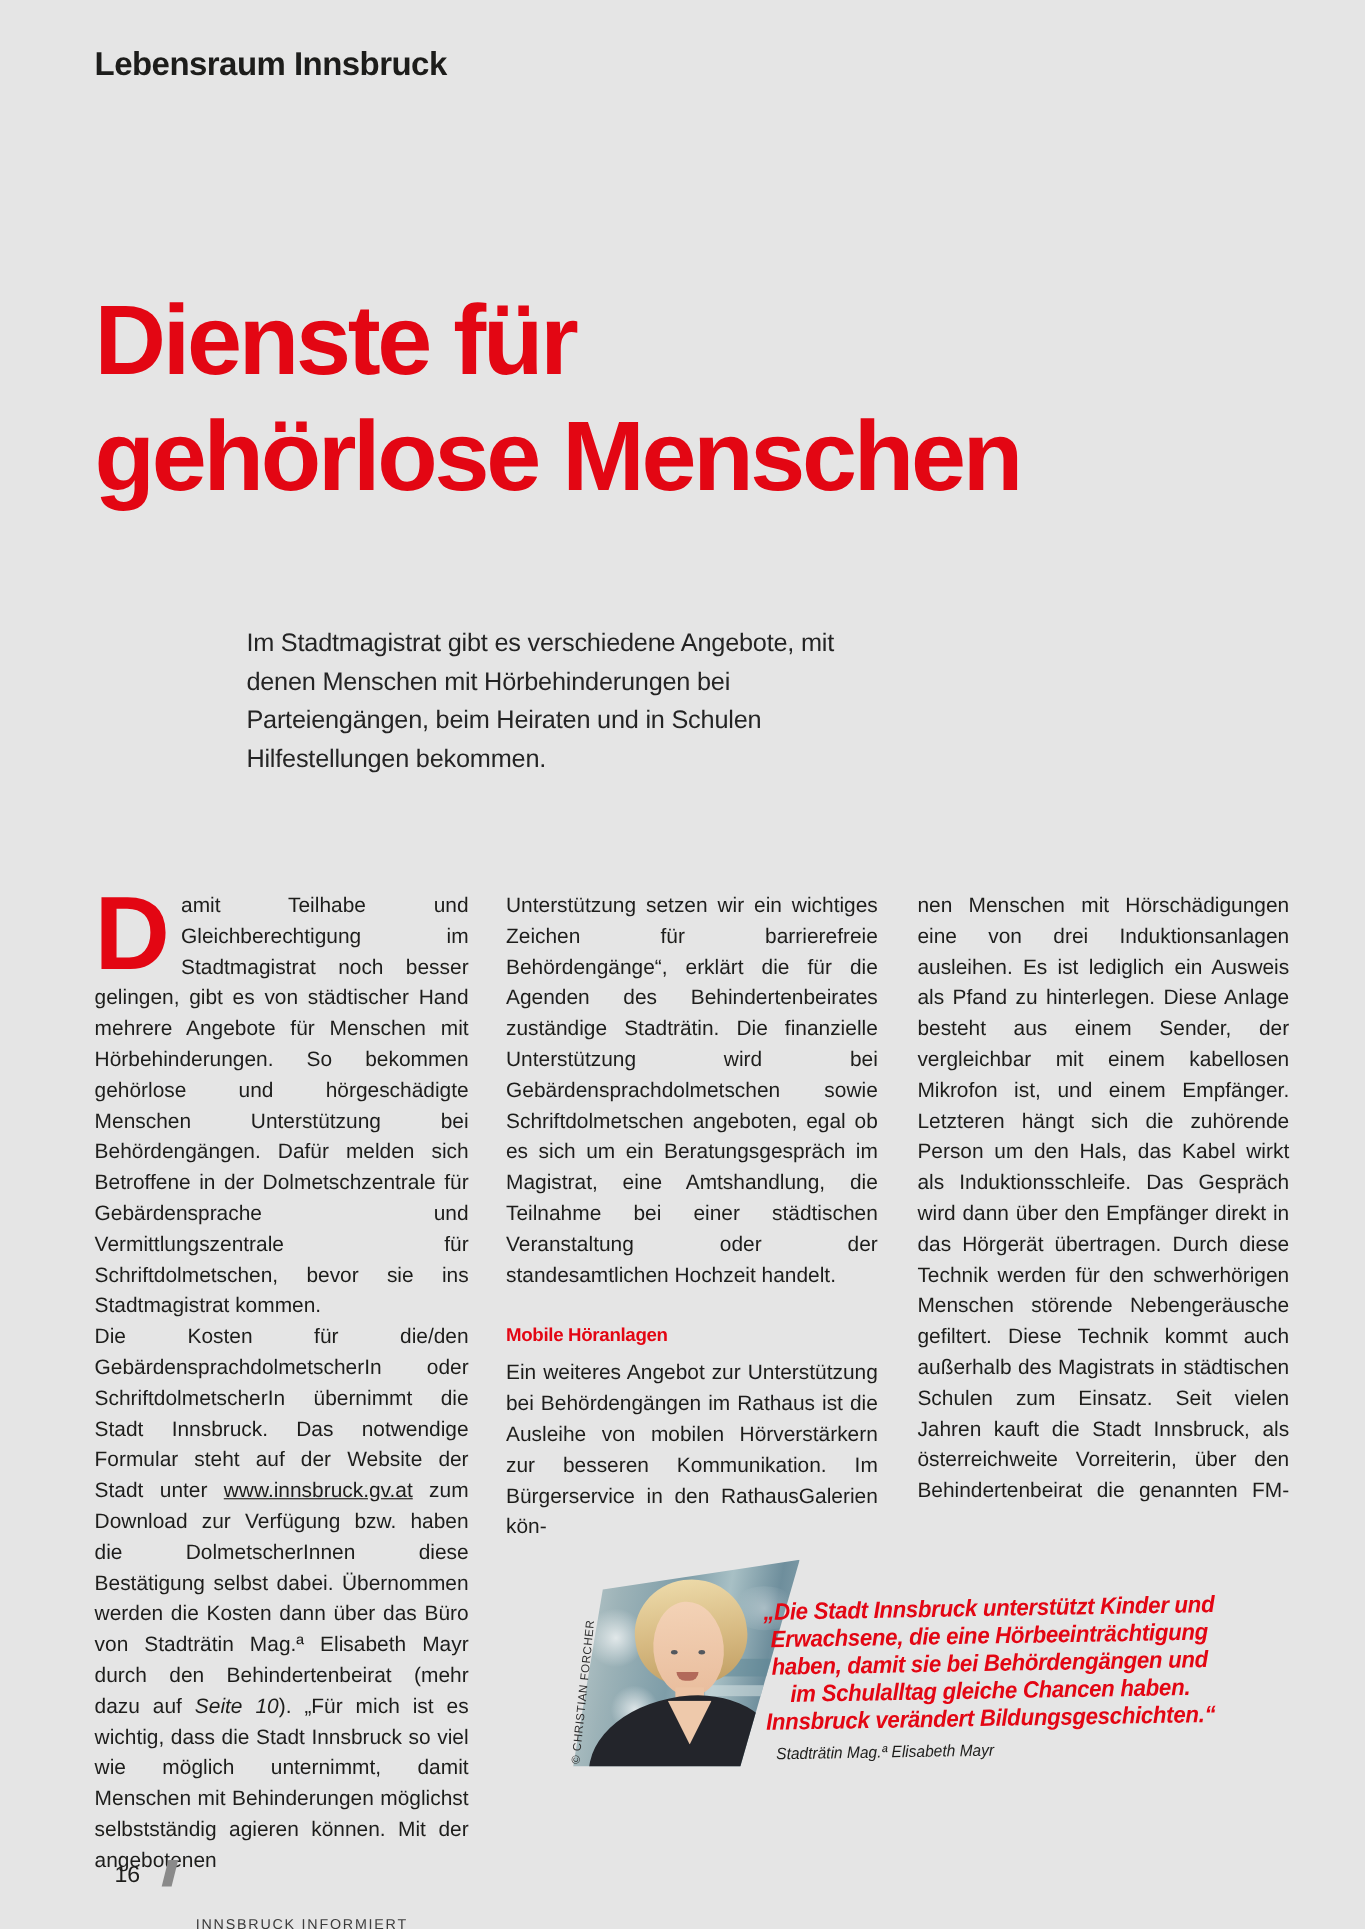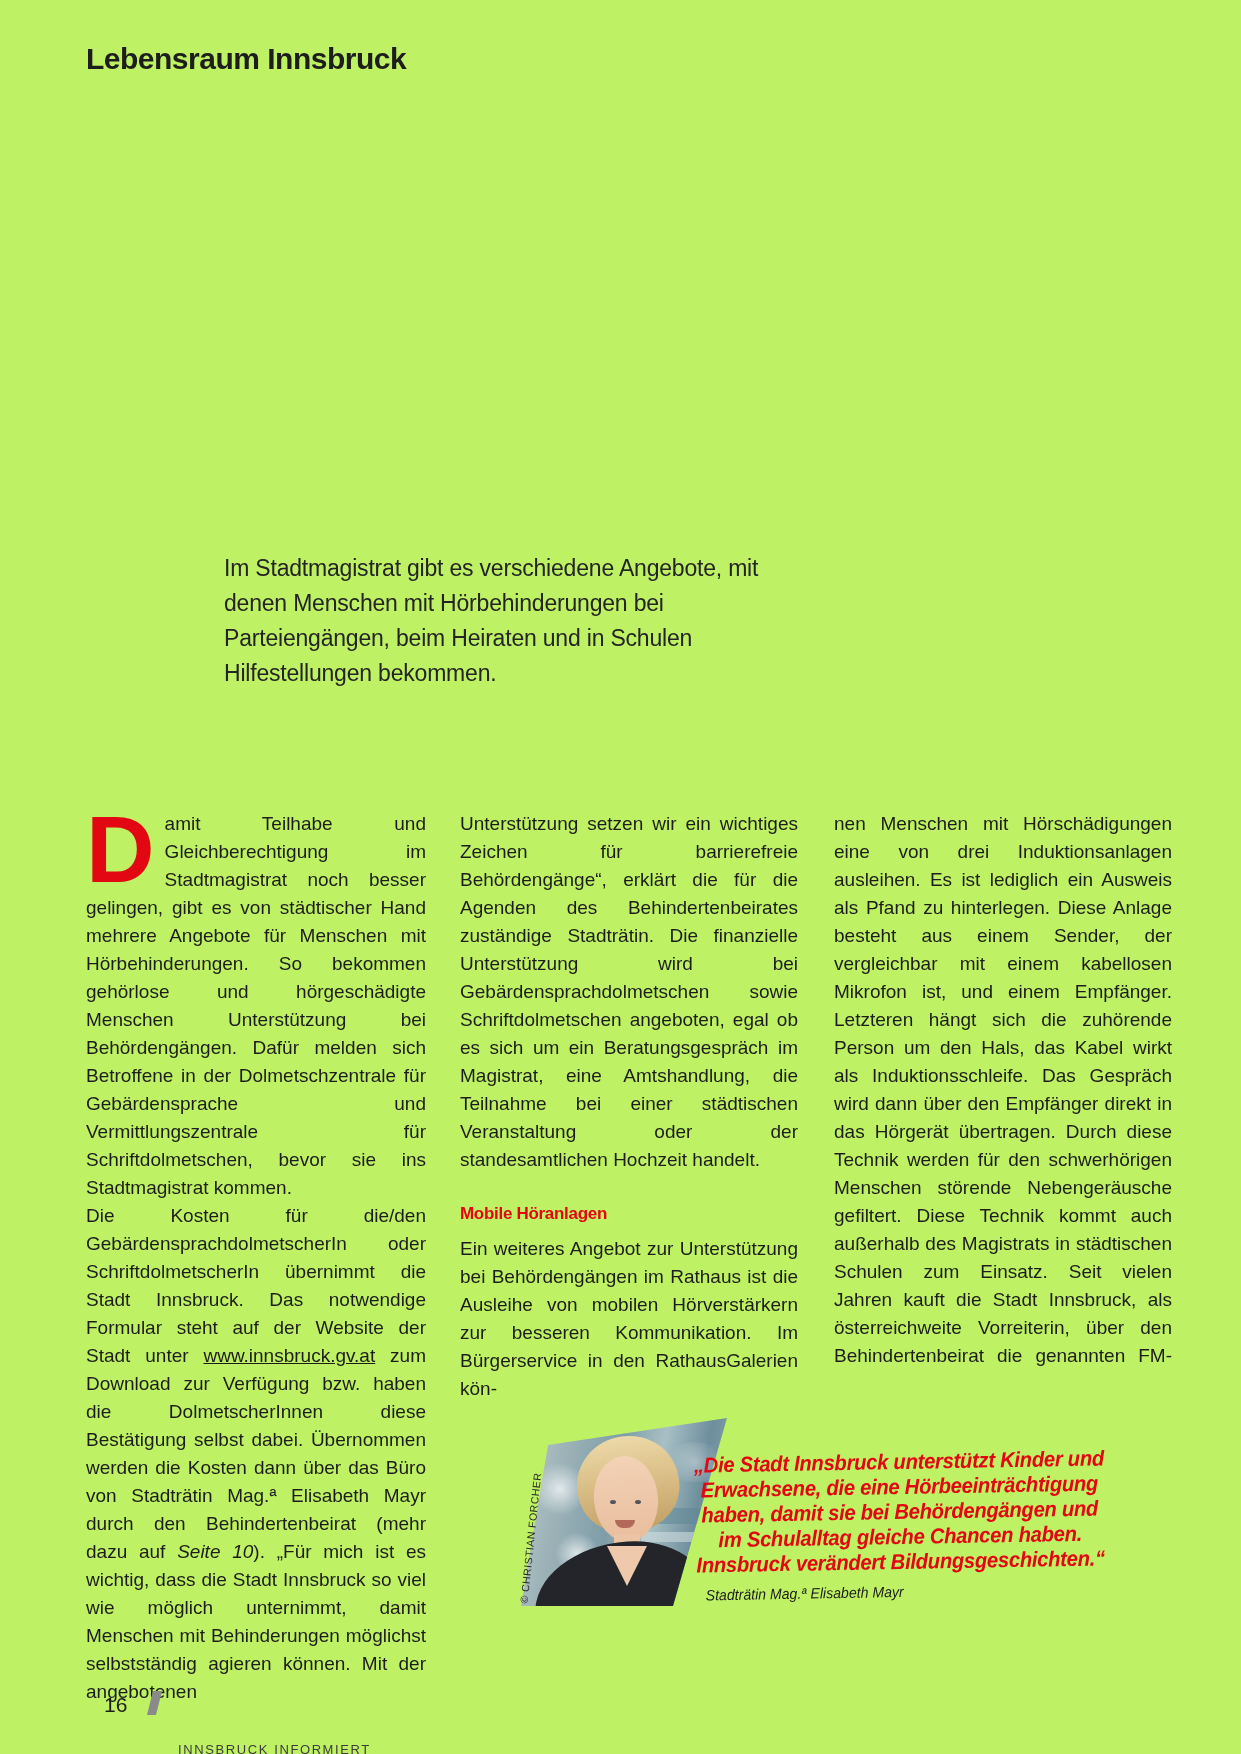--- a/index.html
+++ b/index.html
@@ -1,25 +1,25 @@
 <!DOCTYPE html>
 <html lang="de"><head>
 <meta charset="utf-8">
 <style>
   html,body{margin:0;padding:0;background:#ffffff;}
-  .page{position:relative;width:1241px;height:1754px;background:#bef264;overflow:hidden;
+  .page{position:relative;width:1241px;height:1754px;background:#e5e5e5;overflow:hidden;
         font-family:"Liberation Sans", sans-serif;color:#1d1d1b;}
 
   .section-label{position:absolute;left:86px;top:42px;font-size:30px;font-weight:bold;
         letter-spacing:-0.5px;color:#1d1d1b;}
 
   .page-title{position:absolute;left:86px;top:258px;font-size:90px;line-height:105px;
         font-weight:bold;letter-spacing:-3px;color:#e30613;}
 
-  .intro{position:absolute;left:224px;top:528px;width:600px;font-size:23px;line-height:35px;
+  .intro{position:absolute;left:224px;top:544px;width:600px;font-size:23px;line-height:35px;
         color:#242424;letter-spacing:-0.2px;}
 
   .columns{position:absolute;top:810px;left:0;width:1241px;}
   .col{position:absolute;top:0;width:338px;text-align:justify;font-size:19px;line-height:28px;
         color:#1d1d1b;hyphens:auto;-webkit-hyphens:auto;}
   .col1{left:86px;width:340px;}
   .col2{left:460px;}
   .col3{left:834px;}
   .col p{margin:0;}
   .cont{text-align-last:justify;}
@@ -73,20 +73,24 @@
   .footer-magname{position:absolute;left:178px;top:8px;font-size:13px;letter-spacing:1.6px;
         color:#3c3c3c;font-weight:500;margin-top:44px;}
 </style>
 </head>
 <body>
 
 <div class="page">
 
   <div class="section-label">Lebensraum Innsbruck</div>
 
+  <h1 class="page-title" style="margin:0;">
+    <span>Dienste für</span><br>
+    <span>gehörlose Menschen</span>
+  </h1>
 
   <p class="intro">Im Stadtmagistrat gibt es verschiedene Angebote, mit denen Menschen mit Hörbehinderungen bei Parteiengängen, beim Heiraten und in Schulen Hilfestellungen bekommen.</p>
 
   <div class="columns">
 
     <div class="col col1">
       <p><span class="dropcap">D</span><span>amit Teilhabe und Gleichberechtigung im Stadtmagistrat noch besser gelingen, gibt es von städtischer Hand mehrere Angebote für Menschen mit Hörbehinderungen. So bekommen gehörlose und hörgeschädigte Menschen Unterstützung bei Behördengängen. Dafür melden sich Betroffene in der Dolmetschzentrale für Gebärdensprache und Vermittlungszentrale für Schriftdolmetschen, bevor sie ins Stadtmagistrat kommen.</span></p>
       <p class="cont"><span>Die Kosten für die/den GebärdensprachdolmetscherIn oder SchriftdolmetscherIn übernimmt die Stadt Innsbruck. Das notwendige Formular steht auf der Website der Stadt unter </span><a class="weblink" href="#">www.innsbruck.gv.at</a><span> zum Download zur Verfügung bzw. haben die DolmetscherInnen diese Bestätigung selbst dabei. Übernommen werden die Kosten dann über das Büro von Stadträtin Mag.ª Elisabeth Mayr durch den Behindertenbeirat (mehr dazu auf </span><em class="ref-italic">Seite 10</em><span>). „Für mich ist es wichtig, dass die Stadt Innsbruck so viel wie möglich unternimmt, damit Menschen mit Behinderungen möglichst selbstständig agieren können. Mit der angebotenen</span></p>
     </div>
 

